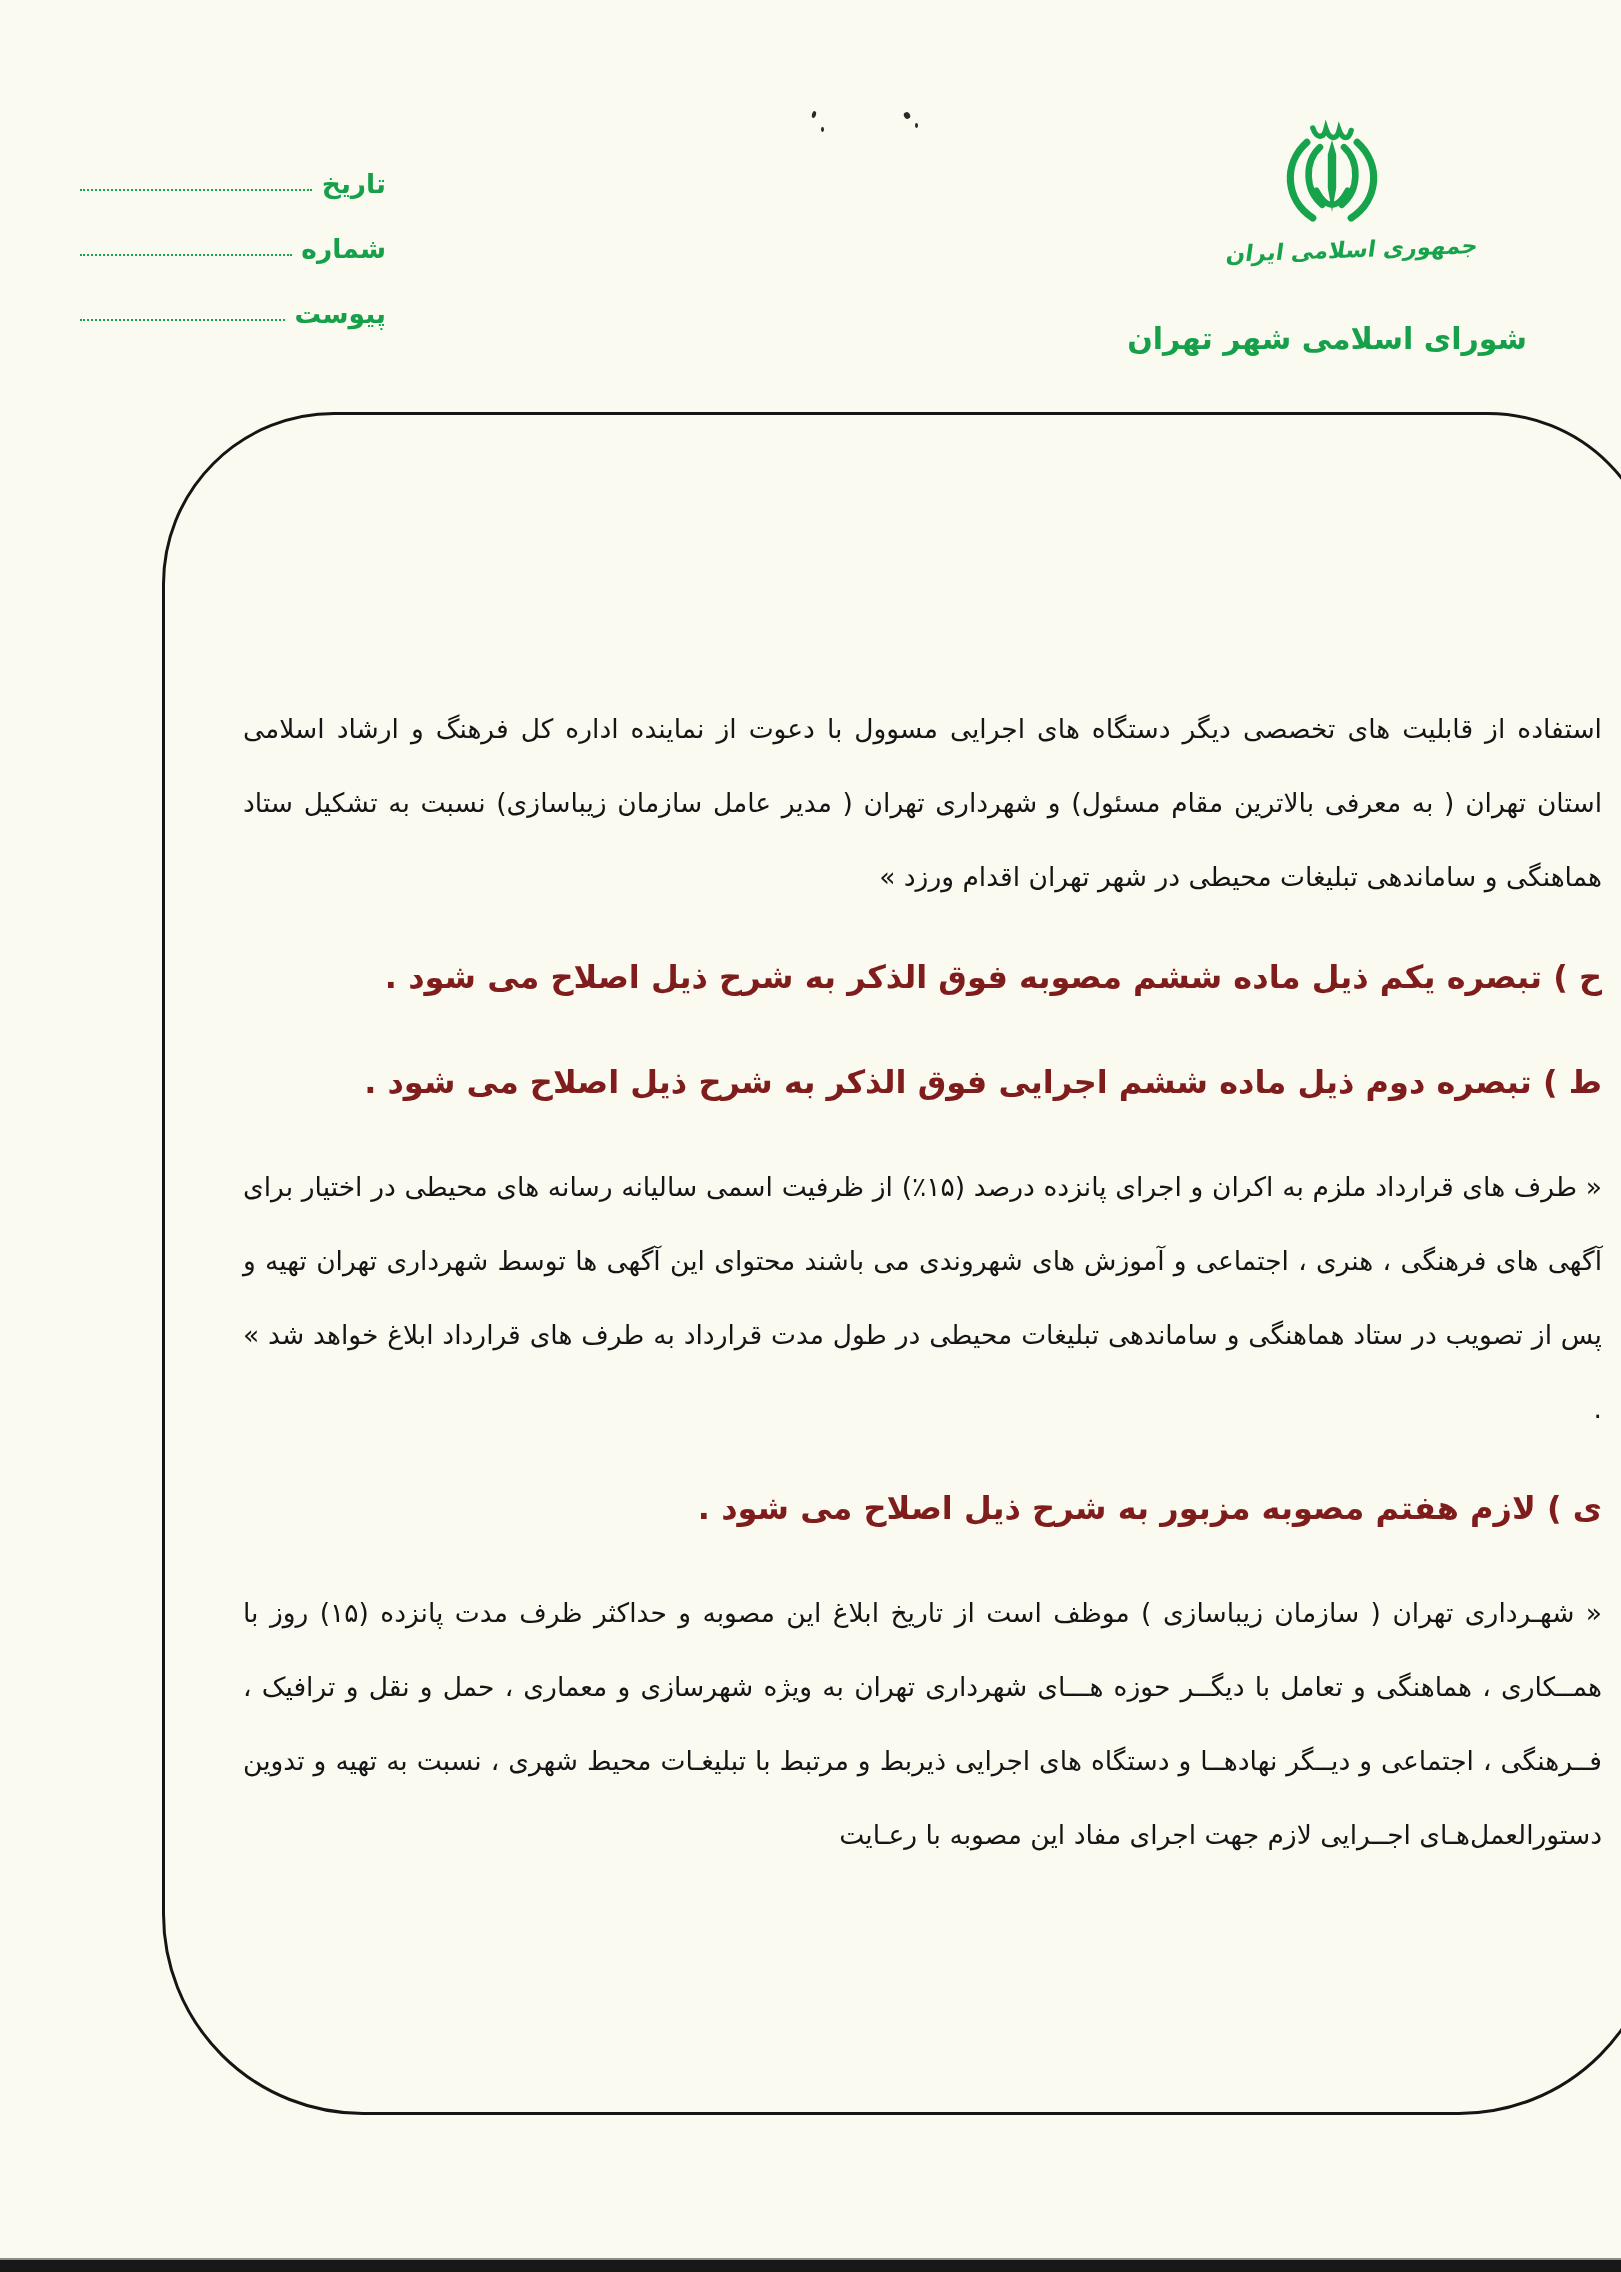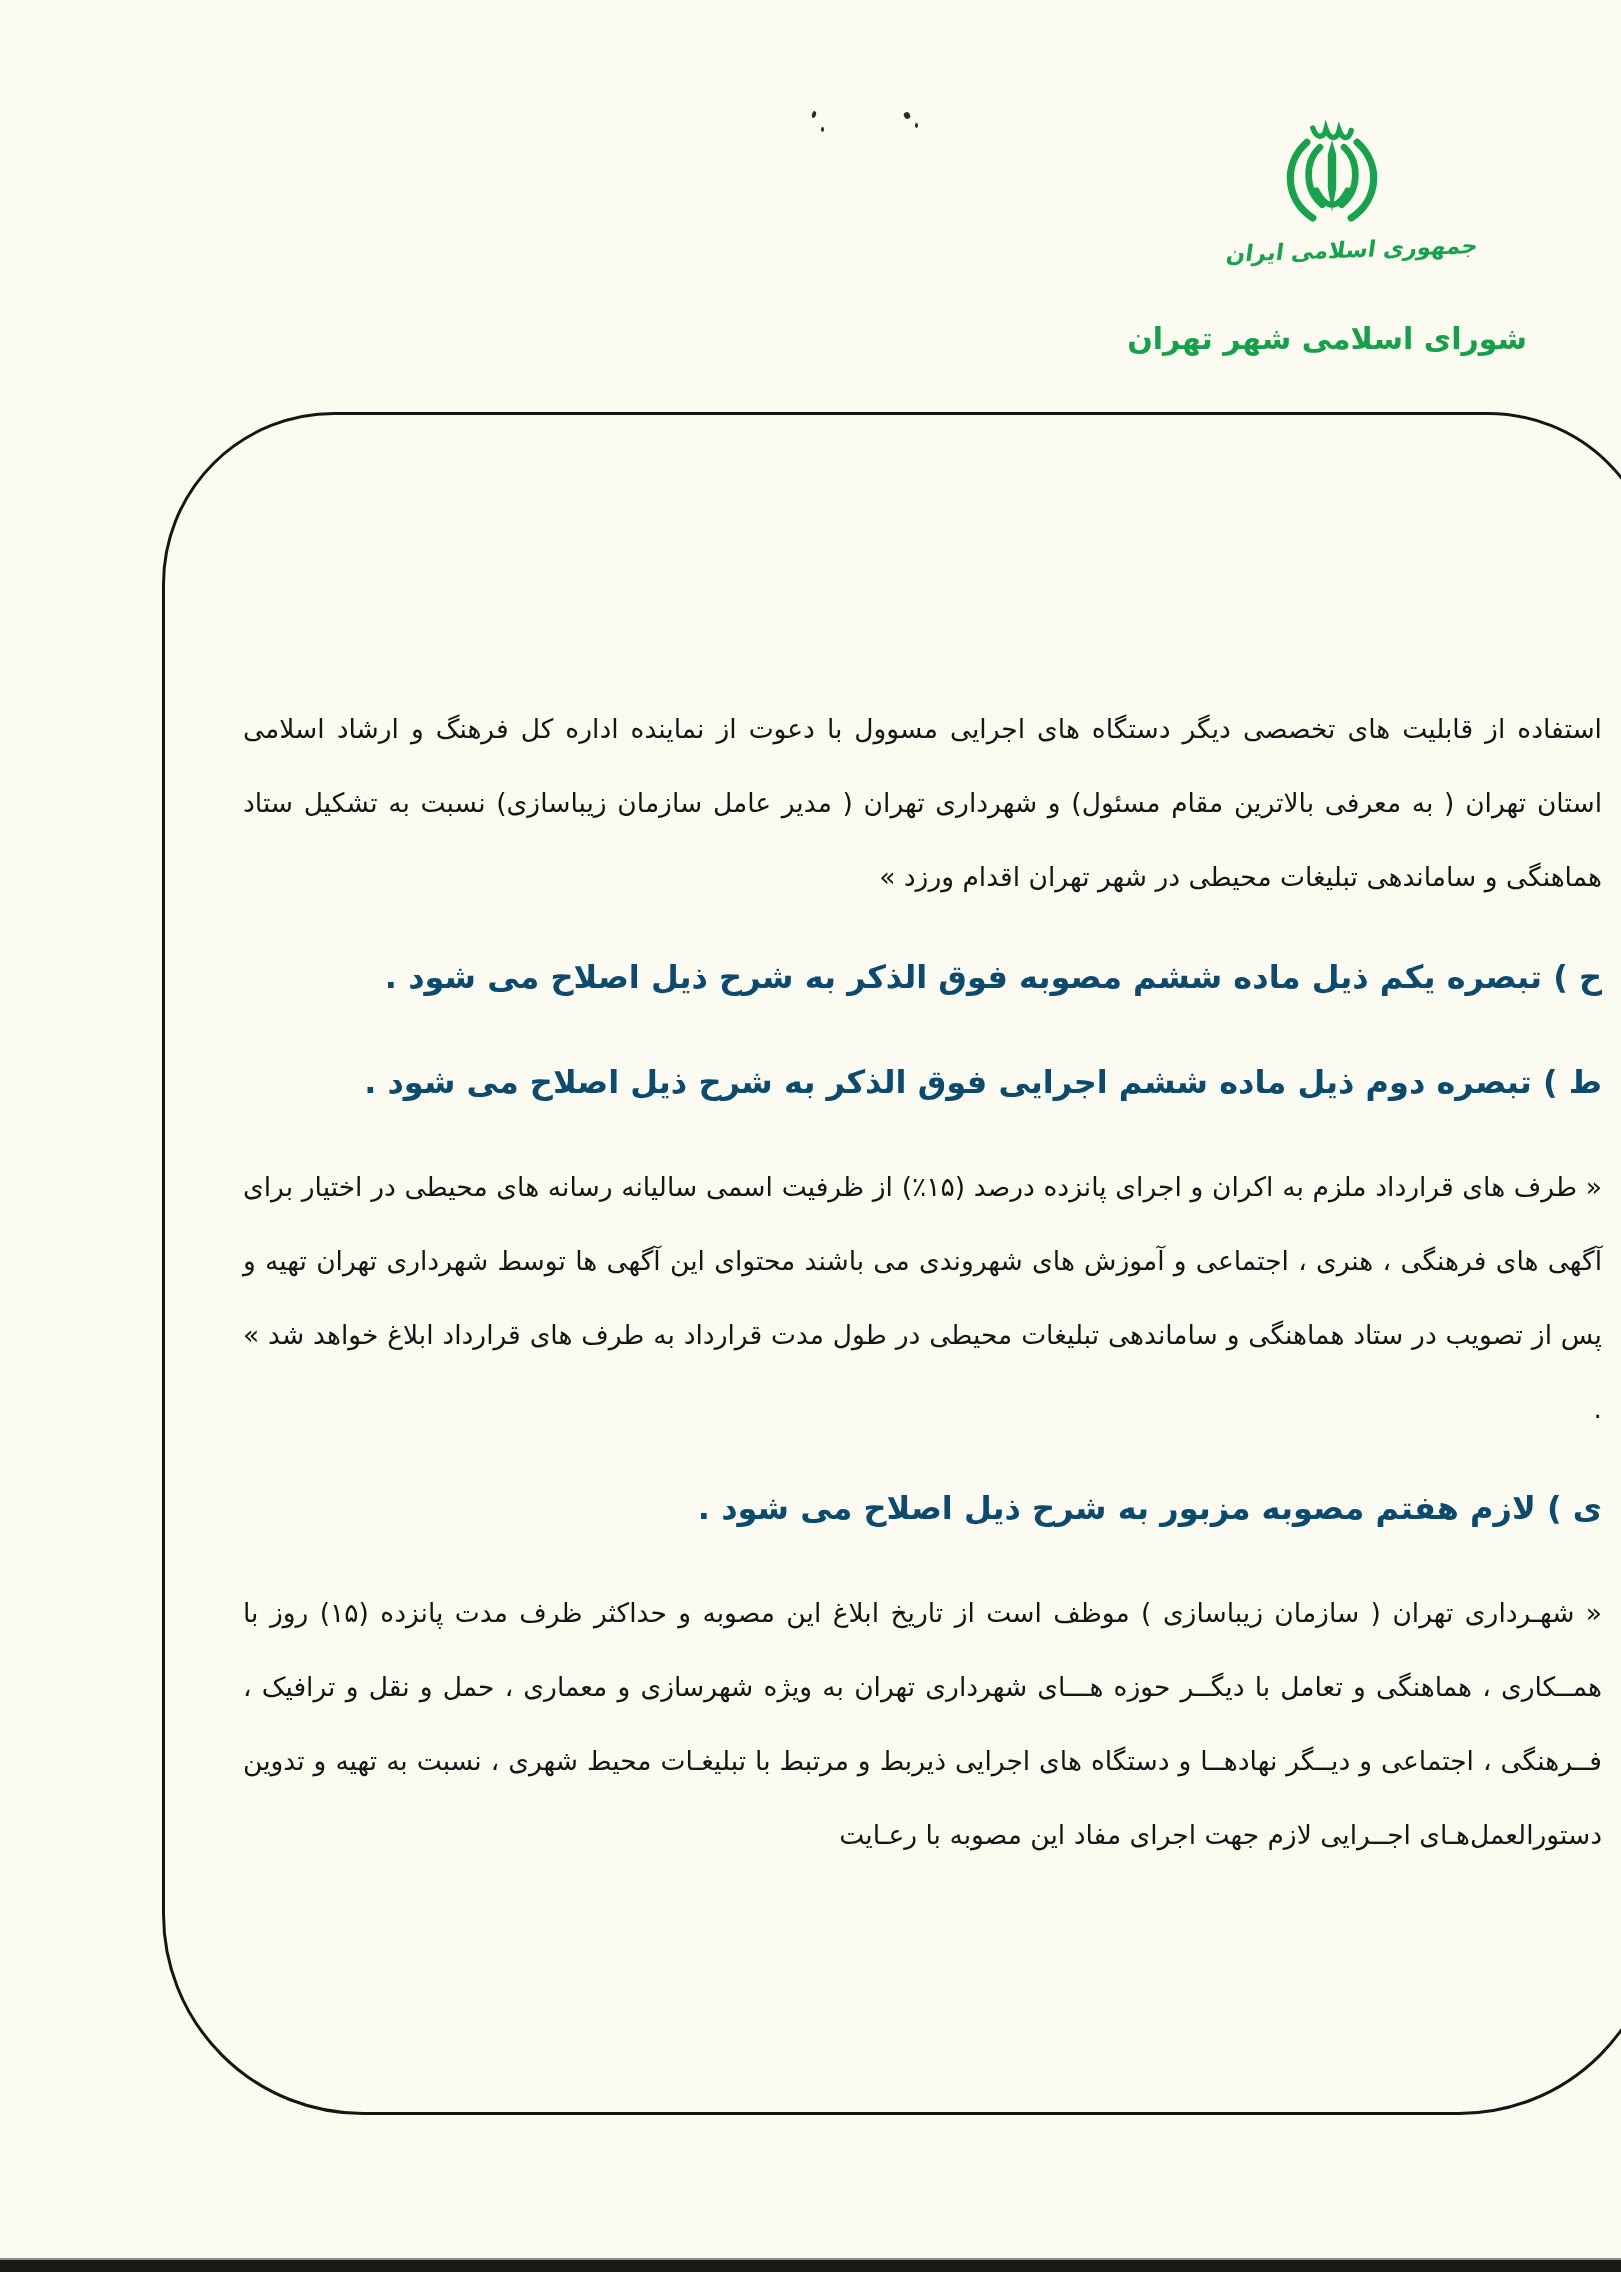--- a/index.html
+++ b/index.html
@@ -111,28 +111,42 @@
     line-height:74px;
     text-align:justify;
     margin:0 0 5.9px 0;
     color:#151515;
   }
   .block-heading{
     font-size:32px;
     font-weight:bold;
     line-height:74px;
     margin:25.5px 0 31px 0;
-    color:#0c4a6e;
+    color:#7f1d1d;
   }
 </style>
 </head>
 <body>
 
 <div class="page">
 
+  <div class="fields">
+    <div class="field-row">
+      <span class="field-label">تاریخ</span>
+      <span class="dotted-line"></span>
+    </div>
+    <div class="field-row">
+      <span class="field-label">شماره</span>
+      <span class="dotted-line"></span>
+    </div>
+    <div class="field-row">
+      <span class="field-label">پیوست</span>
+      <span class="dotted-line"></span>
+    </div>
+  </div>
 
   <div class="emblem">
     <svg viewBox="0 0 100 100" xmlns="http://www.w3.org/2000/svg" fill="none" stroke="#17a34b" stroke-linecap="round">
 
       <path d="M34 10 c3 9 9 9 11 1 c3 9 9 9 11 1 c3 8 8 8 10 0" stroke-width="4.5"></path>
 
       <path d="M50 20 L53.5 32 L53.5 60 L50 80 L46.5 60 L46.5 32 Z" fill="#17a34b" stroke="none"></path>
 
       <path d="M37 62 q13 24 26 0" stroke-width="5"></path>
 

